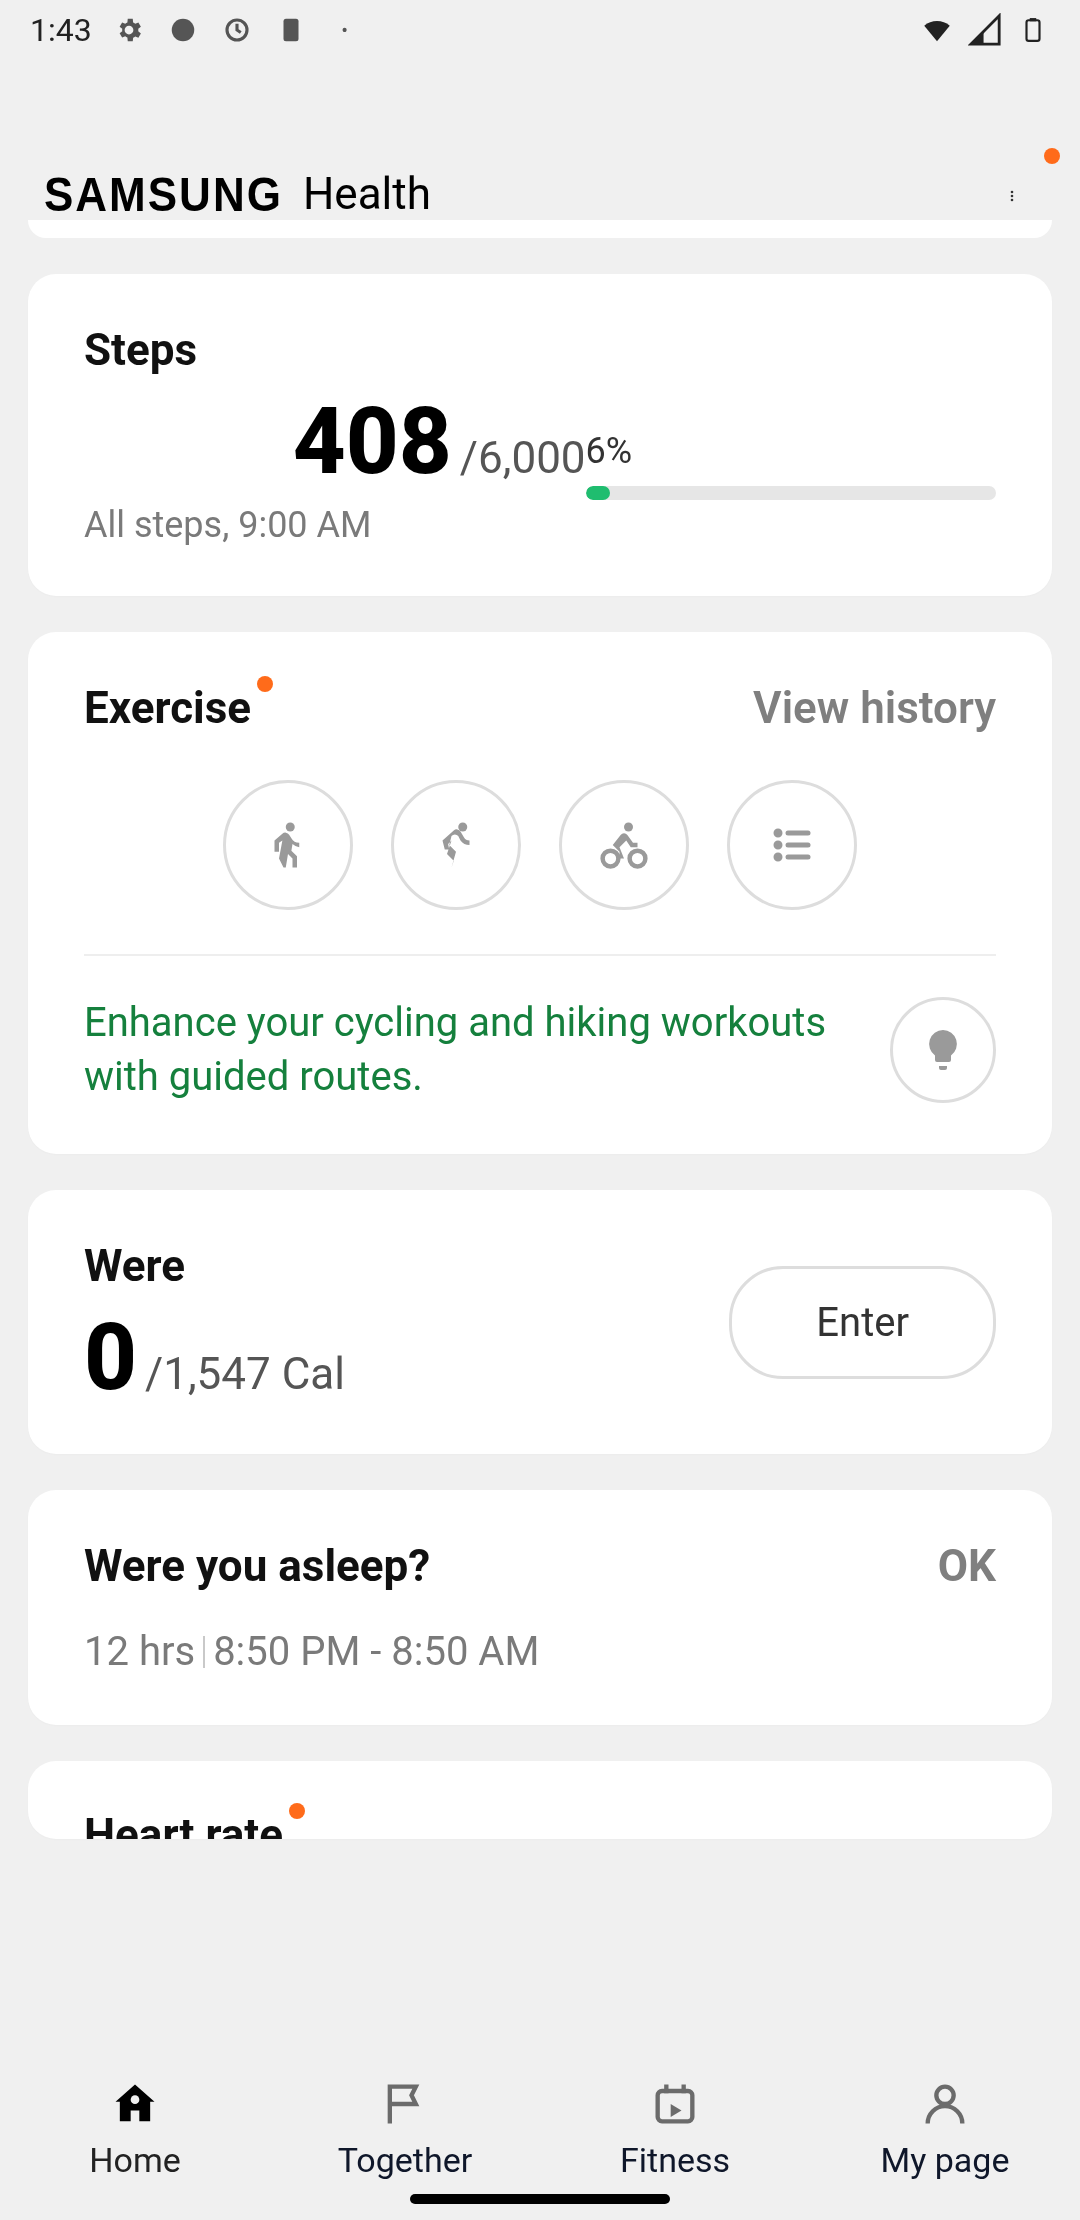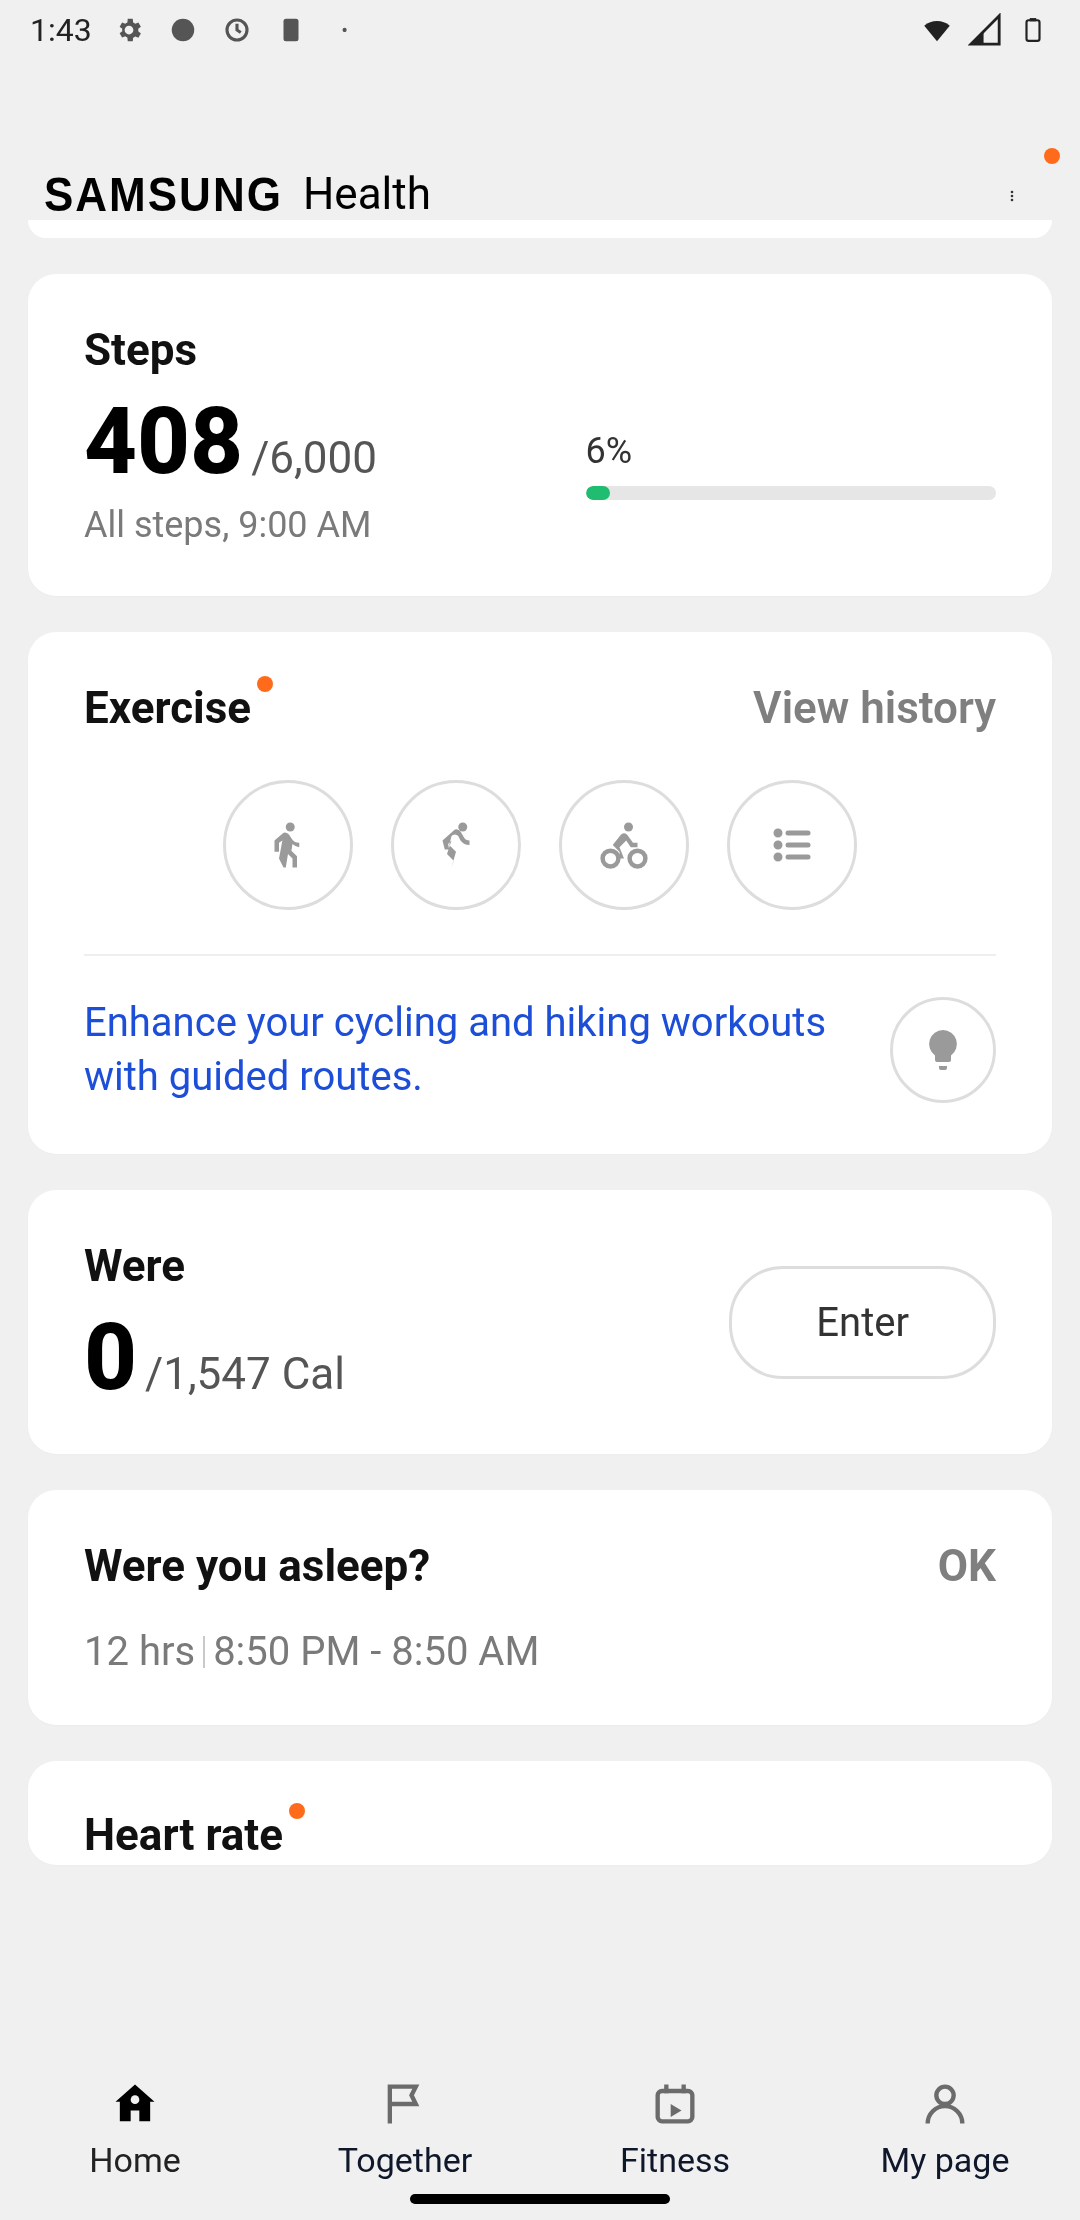--- a/index.html
+++ b/index.html
@@ -84,21 +84,21 @@
     background: #ff6b1a;
   }
 
   
   .steps-row {
     display: flex;
     align-items: flex-start;
     margin-top: 14px;
   }
   .steps-left { flex: 0 0 55%; }
-  .steps-val { display: flex; align-items: baseline; gap: 8px; margin-top: 6px; }
+  .steps-val { display: flex; align-items: baseline; gap: 8px; margin-top: 6px; justify-content: flex-end; }
   .big-num { font-size: 92px; font-weight: 800; line-height: 1; }
   .goal { font-size: 44px; color: #555; }
   .sub { font-size: 36px; color: #7a7a7a; margin-top: 16px; }
   .steps-right { flex: 1; padding-top: 40px; }
   .pct { font-size: 36px; color: #333; margin-bottom: 14px; }
   .progress {
     height: 14px; border-radius: 7px; background: #e6e6e6; width: 100%;
     overflow: hidden;
   }
   .progress-fill {
@@ -112,21 +112,21 @@
     display: flex; gap: 38px; justify-content: center; margin: 46px 0 44px 0;
   }
   .ex-icon-btn {
     width: 130px; height: 130px; border-radius: 50%;
     border: 3px solid #ddd; background: #fff;
     display:flex; align-items:center; justify-content:center;
     color: #9a9a9a;
   }
   .divider { height: 2px; background: #eee; margin: 0 0 40px 0; }
   .tip-row { display:flex; align-items:center; gap: 32px; }
-  .tip-text { font-size: 40px; color: #1d4ed8; line-height: 1.35; flex:1; }
+  .tip-text { font-size: 40px; color: #15803d; line-height: 1.35; flex:1; }
   .tip-btn {
     width: 106px; height: 106px; border-radius: 50%;
     border: 3px solid #ddd; display:flex; align-items:center; justify-content:center;
     color:#9a9a9a; flex-shrink: 0;
   }
 
   
   .food-body { display:flex; align-items:center; }
   .food-left .steps-val { margin-top: 20px; }
   .food-right { margin-left:auto; }
@@ -136,21 +136,21 @@
     font-size: 40px; color: #333;
     background: #fff;
   }
 
   
   .sleep-head { display:flex; align-items:center; justify-content:space-between; }
   .ok-btn { font-size: 44px; font-weight: 700; color:#7f7f7f; }
   .sleep-sub { margin-top: 36px; font-size: 40px; color:#7a7a7a; display:flex; align-items:center; gap: 8px; }
   .sleep-sub .sep { width: 2px; height: 32px; background:#c9c9c9; }
 
-  .peek-card { padding-bottom: 0; height: 104px; overflow:hidden; margin-bottom:0;}
+  .peek-card { padding-bottom: 0; height: 78px; overflow:hidden; margin-bottom:0;}
   .peek-card .card-title { margin-top: -2px; }
 
   
   .bottom-nav {
     position: absolute;
     left: 0; right: 0;
     bottom: 0;
     height: 200px;
     display: flex;
     align-items: center;

